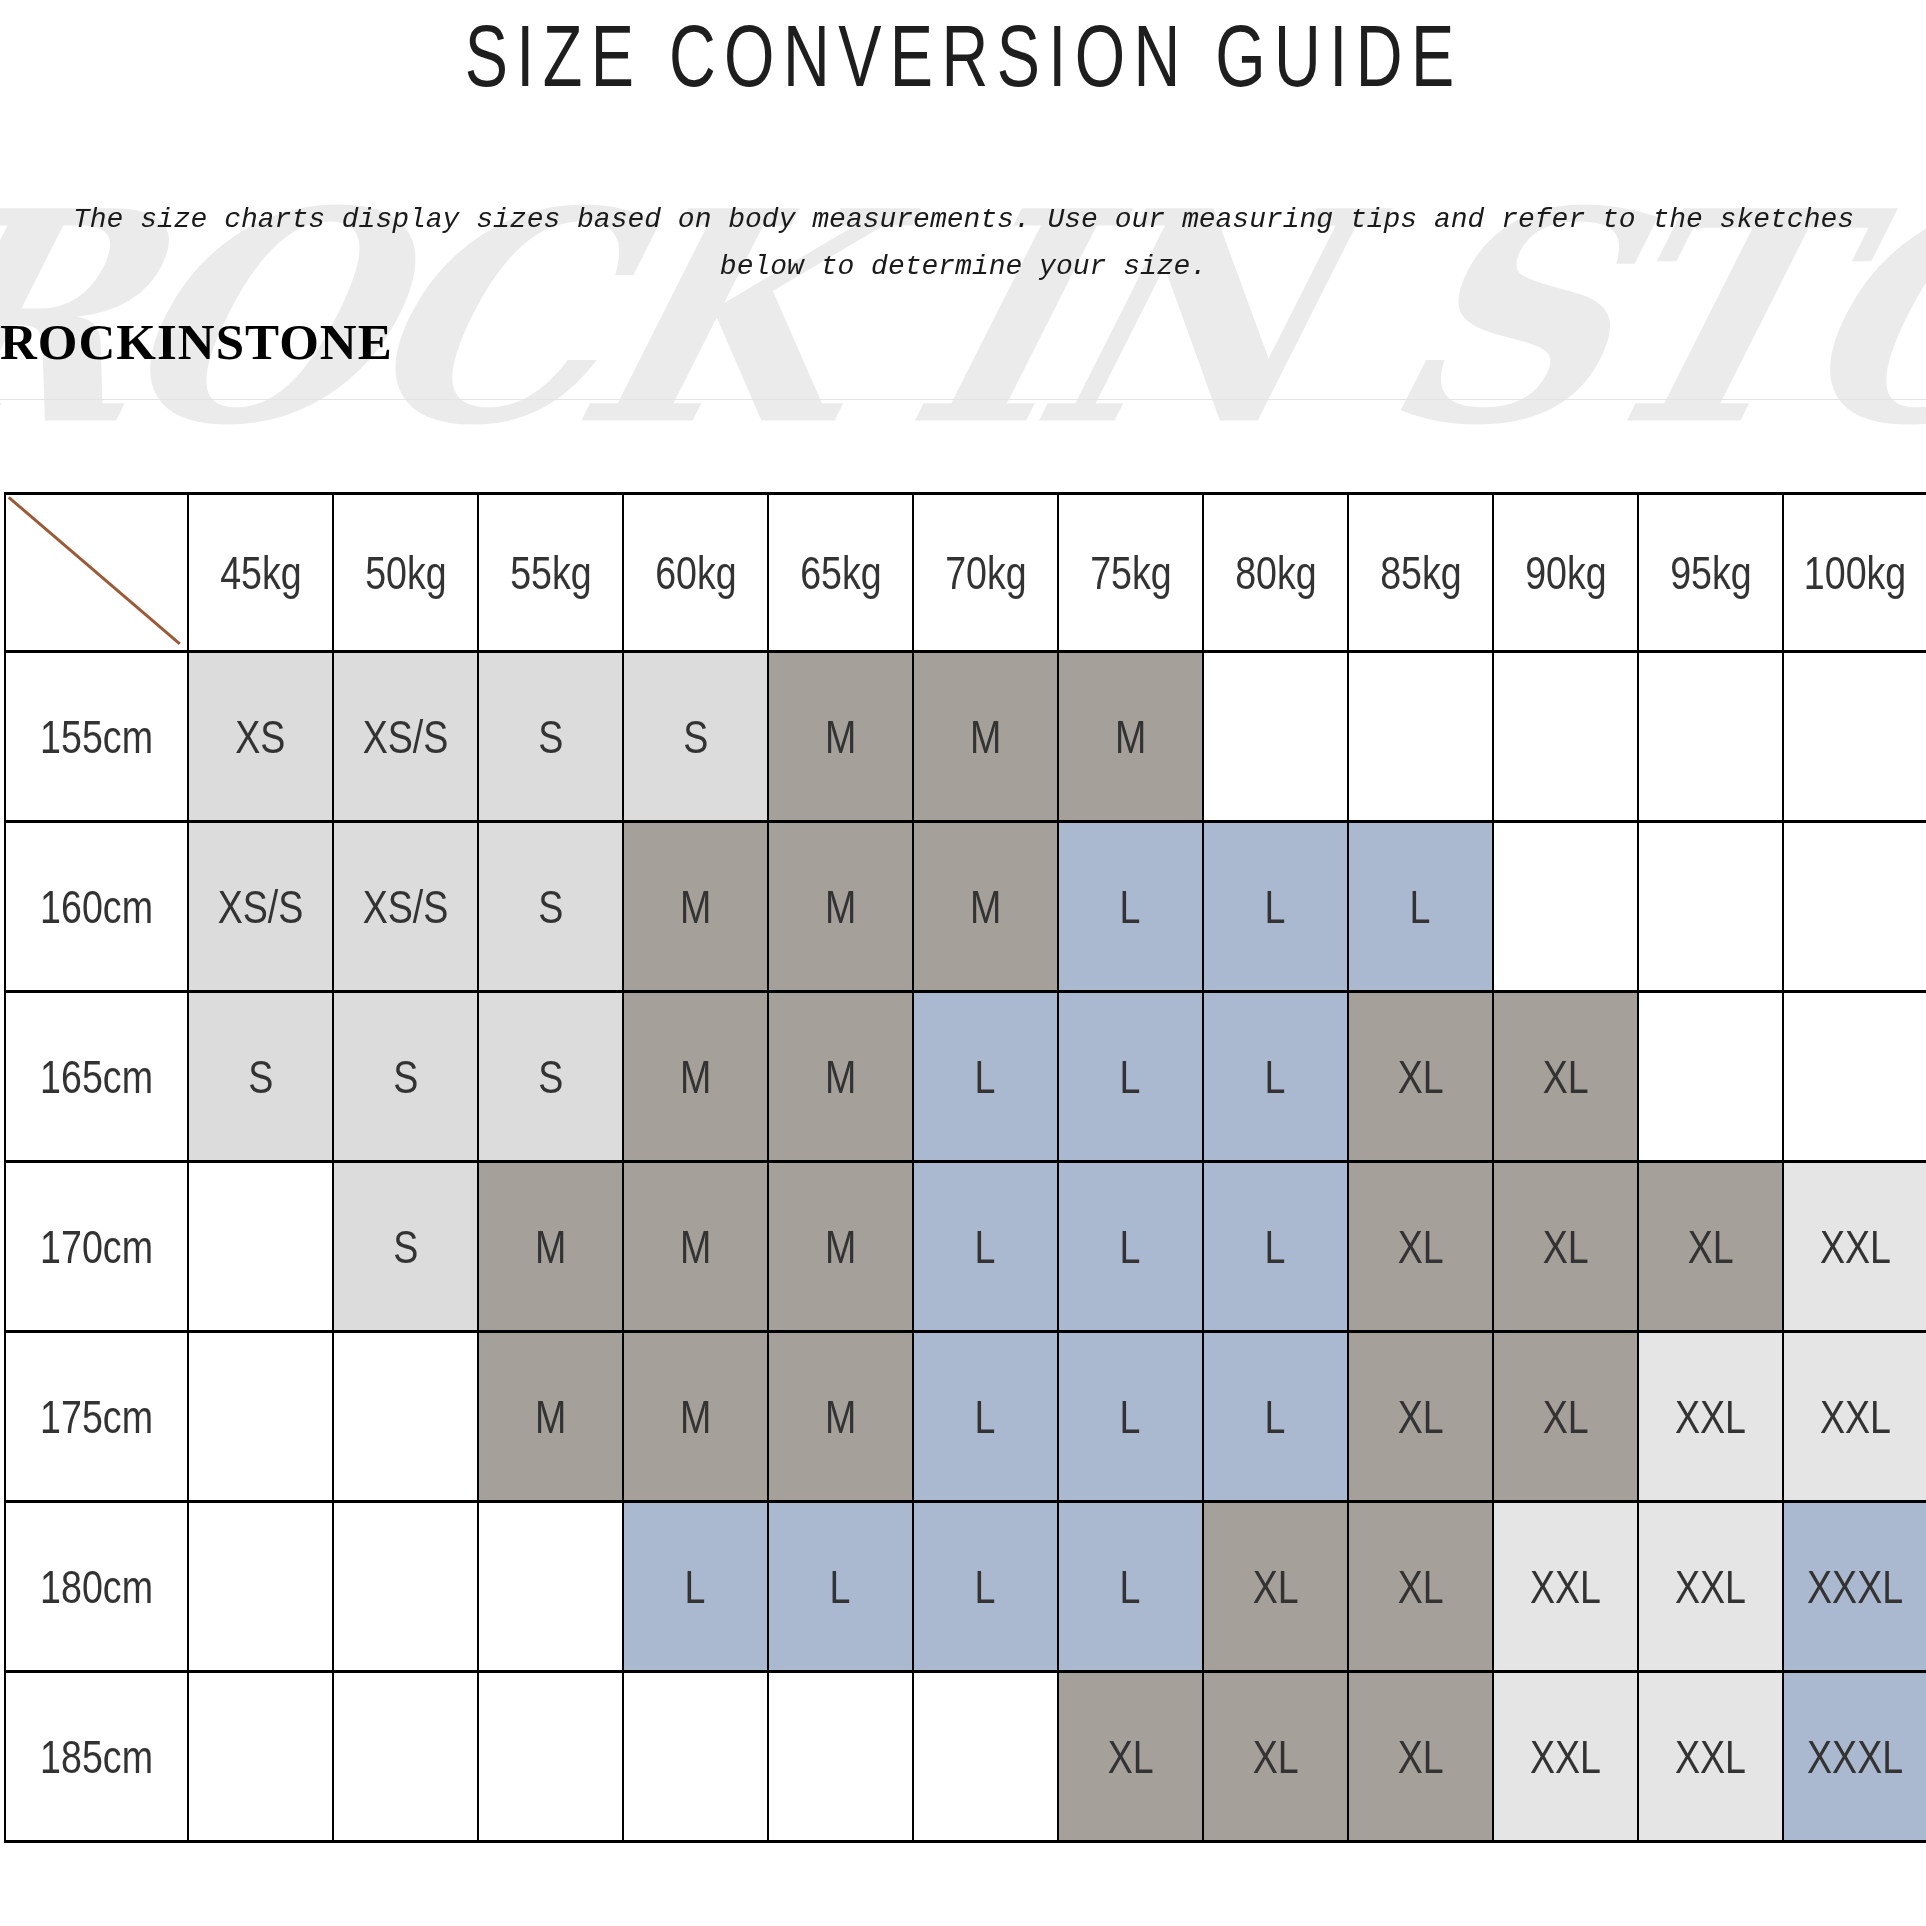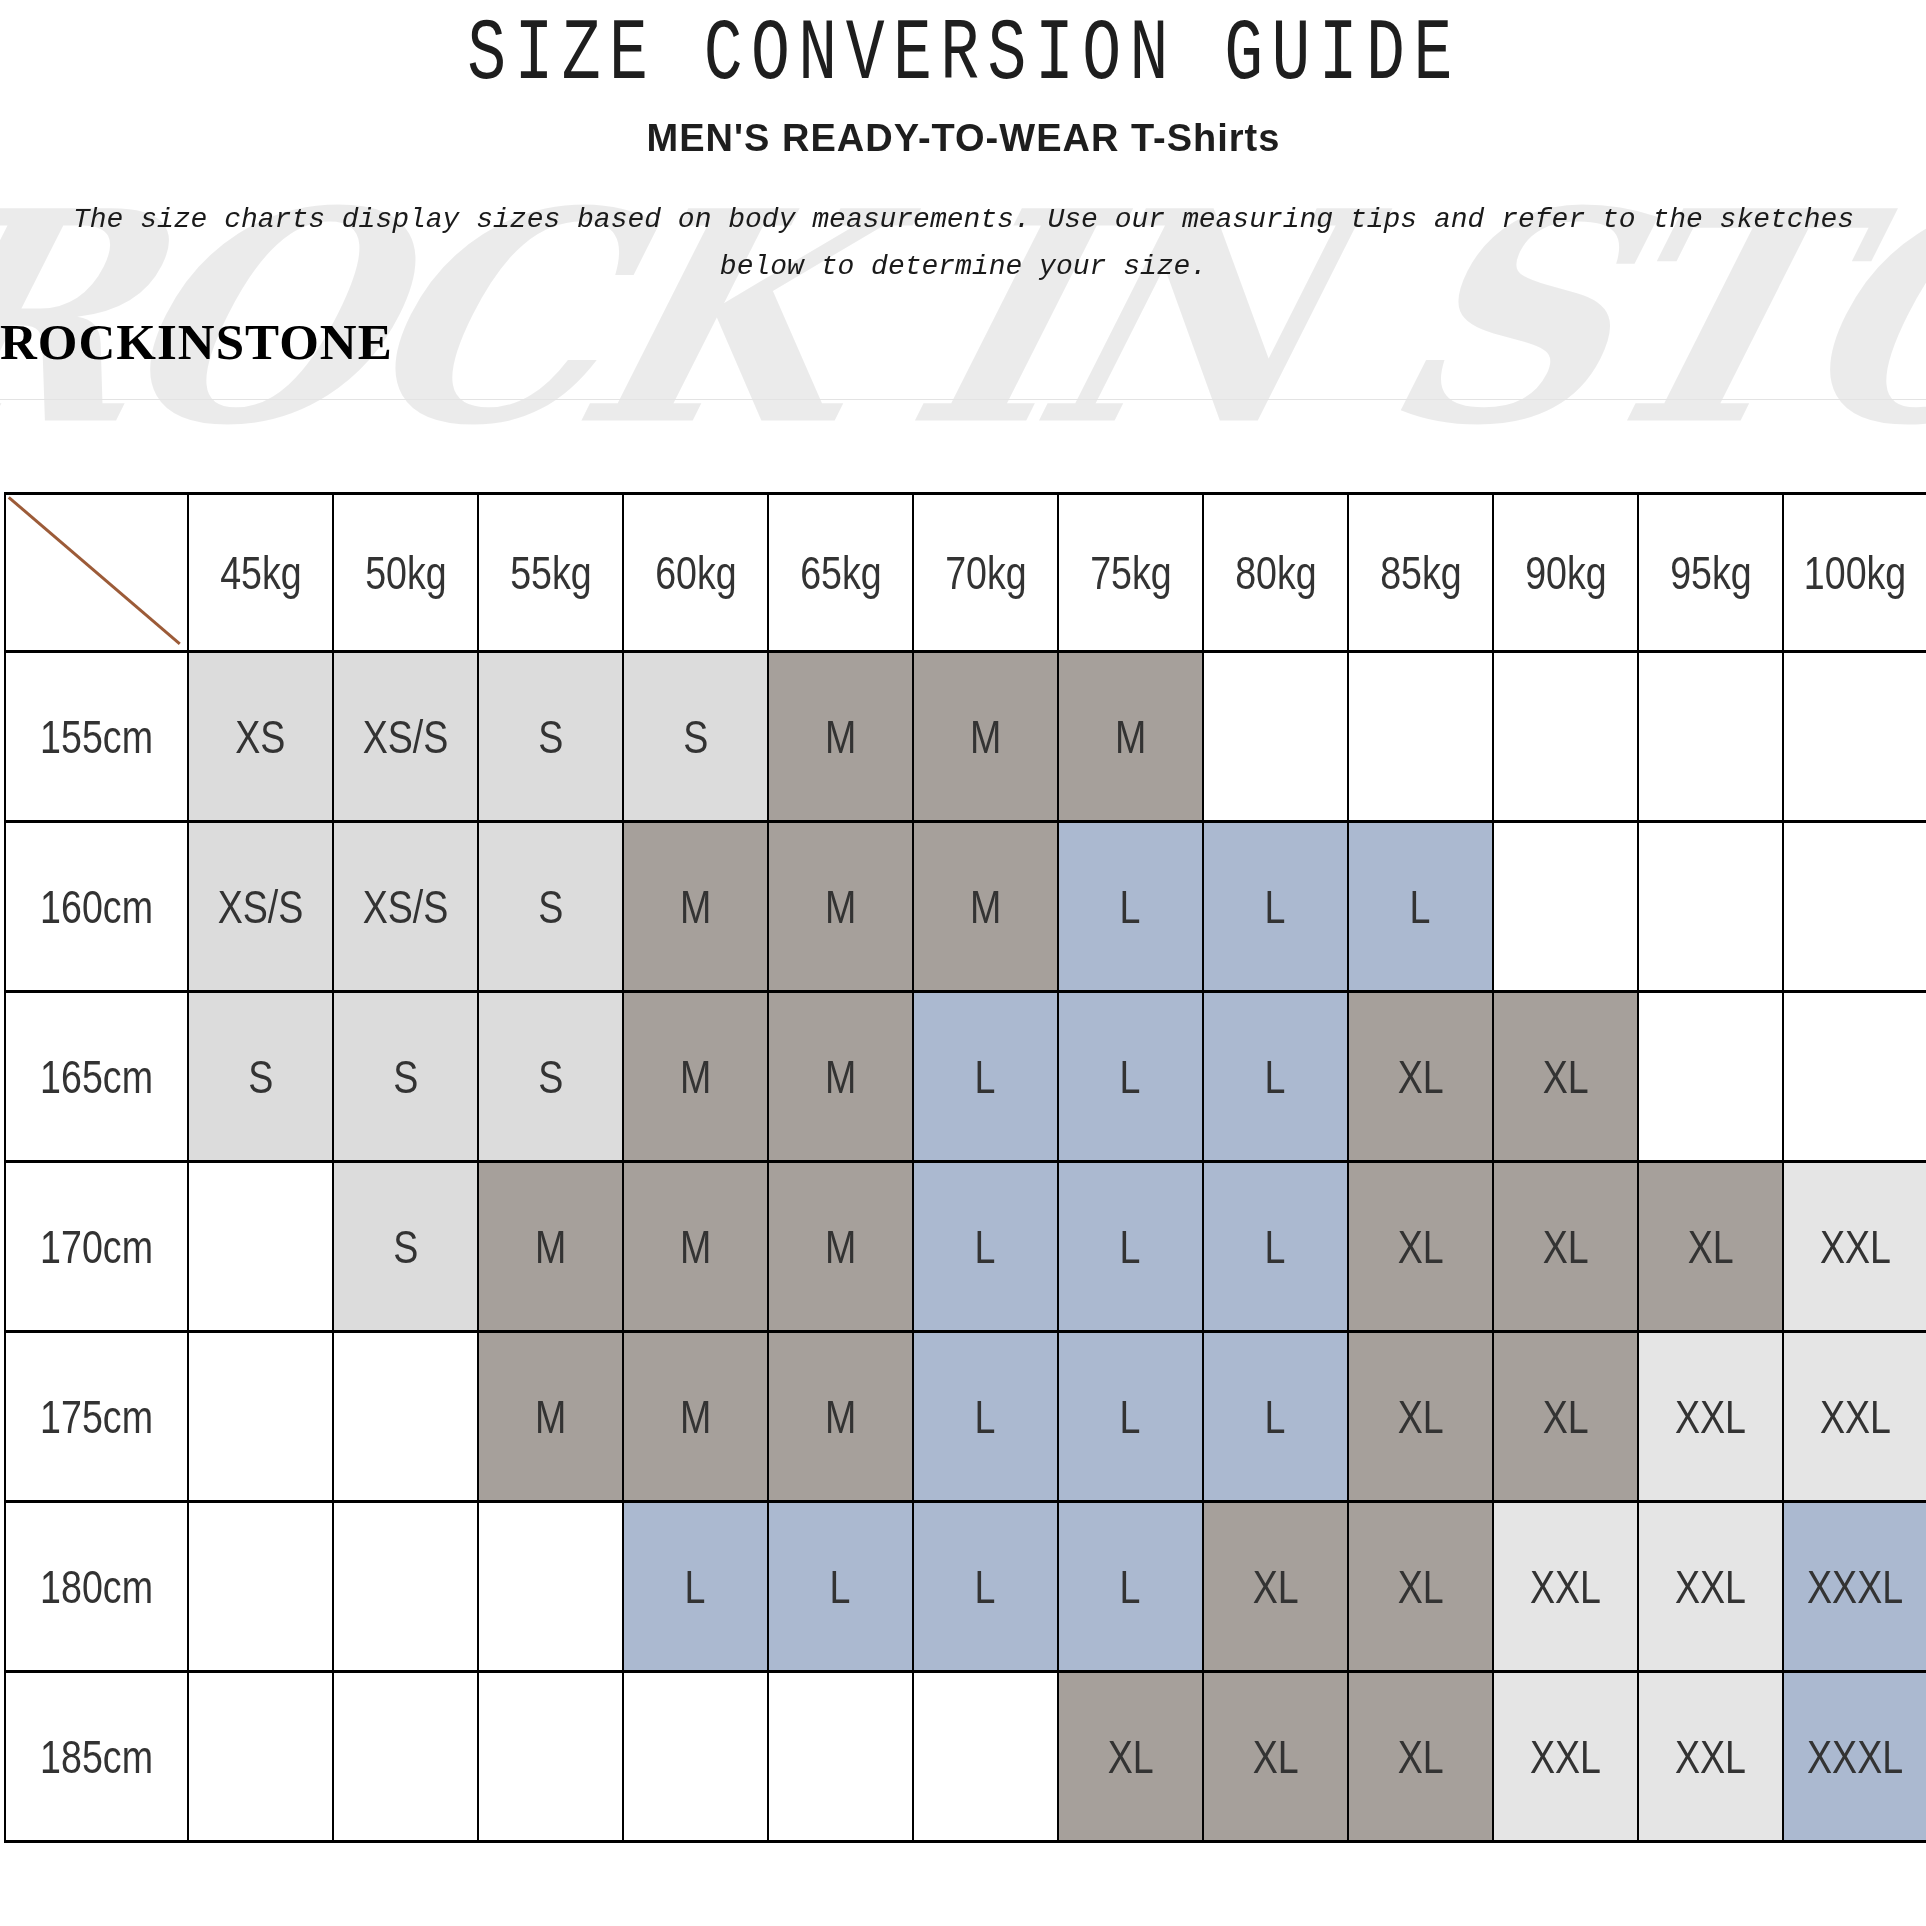--- a/index.html
+++ b/index.html
@@ -9,21 +9,21 @@
   
   .watermark{position:absolute;top:147px;left:-28px;width:2000px;z-index:0;
     font-family:"DejaVu Serif",serif;font-style:italic;font-weight:700;
     font-size:297px;letter-spacing:-14px;white-space:nowrap;
     color:#000;opacity:0.075;transform:skewX(-17deg) scaleY(0.98);
     transform-origin:left top;pointer-events:none;}
 
   .faint-rule{position:absolute;top:399px;left:0;width:1927px;height:1px;
     background:#e3e3e3;z-index:1;}
 
-  .title{position:absolute;top:6px;left:0;width:1927px;text-align:center;z-index:2;margin:0;font-family:Liberation Mono, monospace;}
+  .title{position:absolute;top:6px;left:0;width:1927px;text-align:center;z-index:2;margin:0;}
   .title .stretch{display:inline-block;font-weight:400;font-size:81px;color:#1e1e1e;
     letter-spacing:0.13em;transform:scaleX(0.80) scaleY(1.08);transform-origin:center top;
     white-space:nowrap;}
 
   .subtitle{position:absolute;top:117px;left:0;width:1927px;text-align:center;z-index:2;
     font-weight:700;font-size:38px;color:#1e1e1e;letter-spacing:1px;}
 
   .desc{position:absolute;top:196px;left:0;width:1927px;text-align:center;z-index:2;
     font-family:Liberation Mono, monospace;font-style:italic;font-size:28px;color:#1a1a1a;
     line-height:47px;}
@@ -52,21 +52,20 @@
 </head>
 <body>
 
 <div id="page">
 
   <div class="watermark">ROCK IN STONE</div>
   <div class="faint-rule"></div>
 
   <h1 class="title"><span class="stretch">SIZE CONVERSION GUIDE</span></h1>
 
-  <div class="subtitle"><span>MEN'S READY-TO-WEAR</span>&nbsp;<span>T-Shirts</span></div>
 
   <div class="desc">
     <div>The size charts display sizes based on body measurements.  Use our measuring tips and refer to the sketches</div>
     <div>below to determine your size.</div>
   </div>
 
   <div class="brand">ROCKINSTONE</div>
 
   <table class="size-table">
     <colgroup id="cols">

